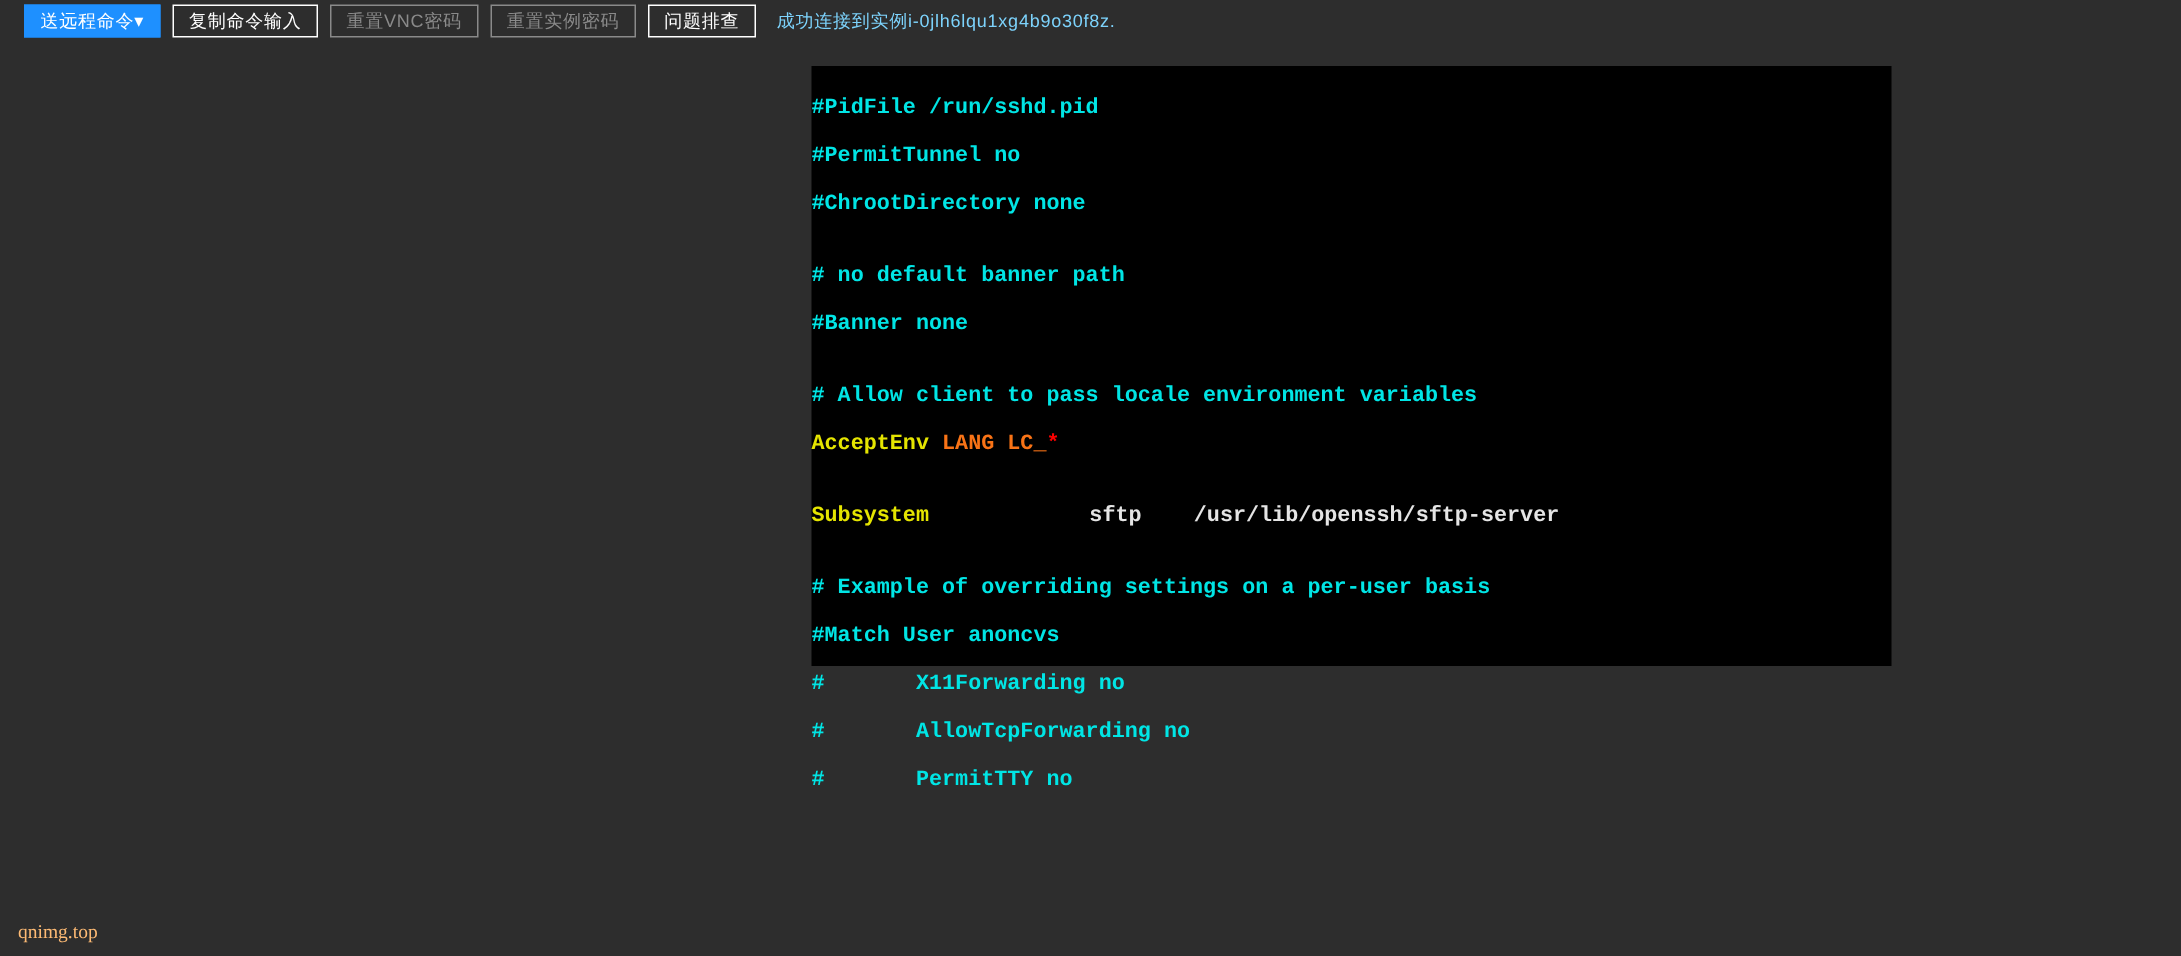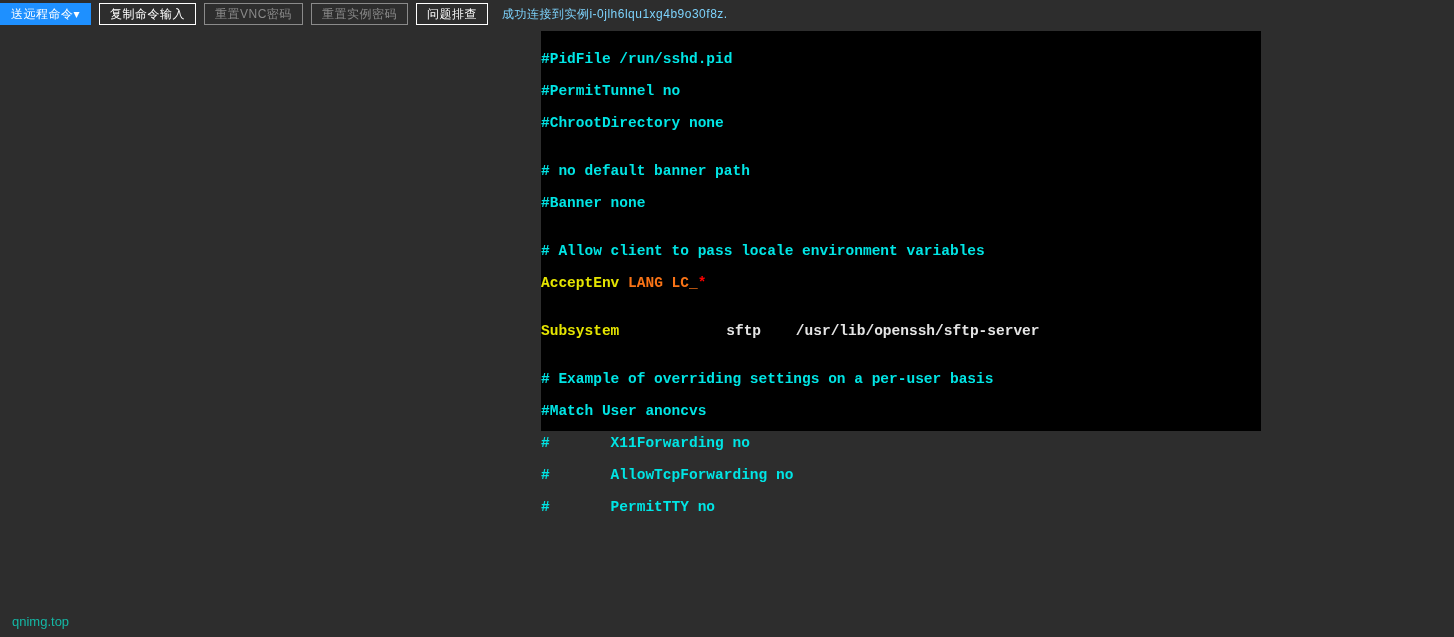--- a/index.html
+++ b/index.html
@@ -9,21 +9,21 @@
     background: #2d2d2d;
     font-family: Arial, sans-serif;
     overflow: hidden;
     position: relative;
   }
   .toolbar {
     height: 28px;
     background: #2d2d2d;
     display: flex;
     align-items: center;
-    padding: 3px 0;
+    padding: 3px 16px;
     gap: 8px;
   }
   .btn {
     height: 22px;
     padding: 0 10px;
     font-size: 12px;
     display: inline-flex;
     align-items: center;
     justify-content: center;
     cursor: pointer;
@@ -47,21 +47,21 @@
   }
   .status-text {
     color: #7dd3fc;
     font-size: 12px;
     margin-left: 6px;
     letter-spacing: 0.5px;
   }
   .terminal-area {
     position: absolute;
     left: 541px;
-    top: 31px;
+    top: 44px;
     width: 720px;
     height: 400px;
     background: #000000;
     font-family: "Courier New", monospace;
     font-size: 14.5px;
     line-height: 16px;
     font-weight: bold;
     white-space: pre;
     color: #cccccc;
     padding: 4px 0 0 0;
@@ -69,23 +69,23 @@
   .tl { display: block; }
   .c-cyan   { color: #00e5e5; }
   .c-yellow { color: #e5e500; }
   .c-green  { color: #f97316; }
   .c-red    { color: #ff0000; }
   .c-white  { color: #e5e5e5; margin-left: 46px; }
   .watermark {
     position: absolute;
     left: 12px;
     bottom: 8px;
-    color: #14b8a6;
+    color: #fdba74;
     font-size: 13px;
-    font-family: Liberation Sans, sans-serif;
+    font-family: Liberation Serif, serif;
   }
 </style>
 </head>
 <body>
 
 <div class="toolbar">
   <div class="btn btn-primary">送远程命令▾</div>
   <div class="btn btn-outline-light">复制命令输入</div>
   <div class="btn btn-outline-muted">重置VNC密码</div>
   <div class="btn btn-outline-muted">重置实例密码</div>

